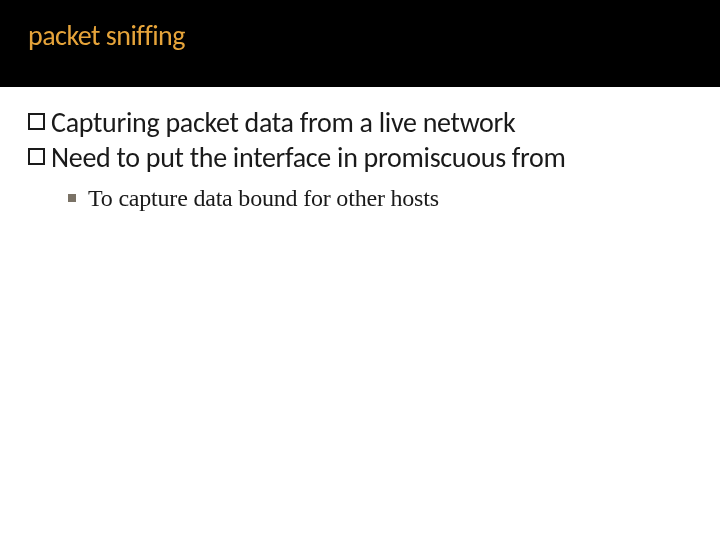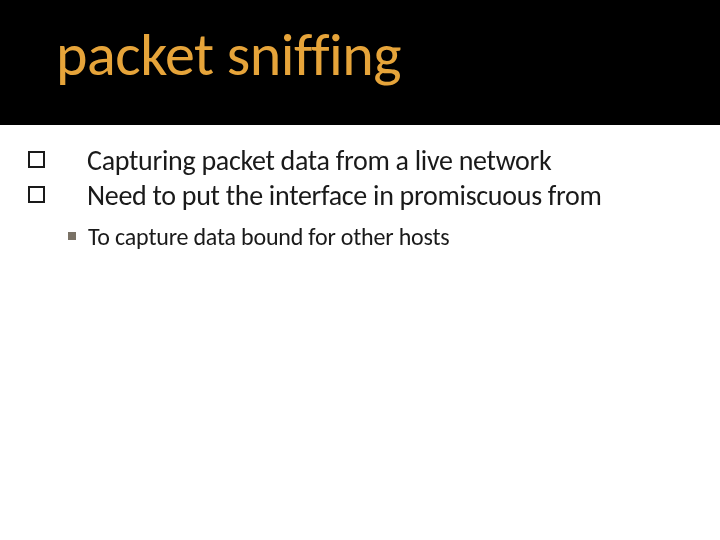--- a/index.html
+++ b/index.html
@@ -8,55 +8,54 @@
     background: #ffffff;
     font-family: Calibri, "Segoe UI", Arial, sans-serif;
     color: #1a1a1a;
   }
   .title-bar {
     background: #000000;
     padding: 18px 0 34px 28px;
   }
   .title-text {
     color: #e6a43a;
-    font-size: 60px;
+    font-size: 28px;
     font-weight: 400;
     letter-spacing: -0.5px;
-    margin-left: 28px;
   }
   .content {
     padding: 18px 28px 0 28px;
   }
   .bullet-line {
     display: flex;
     align-items: flex-start;
     font-size: 28px;
     line-height: 1.25;
     margin-bottom: 0px;
     letter-spacing: -0.3px;
-    gap: 36px;
   }
   .bullet-line .square {
     display: inline-block;
     width: 17px;
     height: 17px;
     border: 2px solid #1a1a1a;
     margin-right: 6px;
     margin-top: 8px;
     flex-shrink: 0;
   }
   .bullet-text { flex: 1; }
   .sub-line {
     display: flex;
     align-items: flex-start;
     font-size: 24px;
     line-height: 1.3;
     margin-top: 8px;
     padding-left: 40px;
     letter-spacing: -0.2px;
+    font-family: Liberation Serif, serif;
   }
   .sub-line .mini-square {
     display: inline-block;
     width: 8px;
     height: 8px;
     background: #7a7266;
     margin-right: 12px;
     margin-top: 11px;
     flex-shrink: 0;
   }

